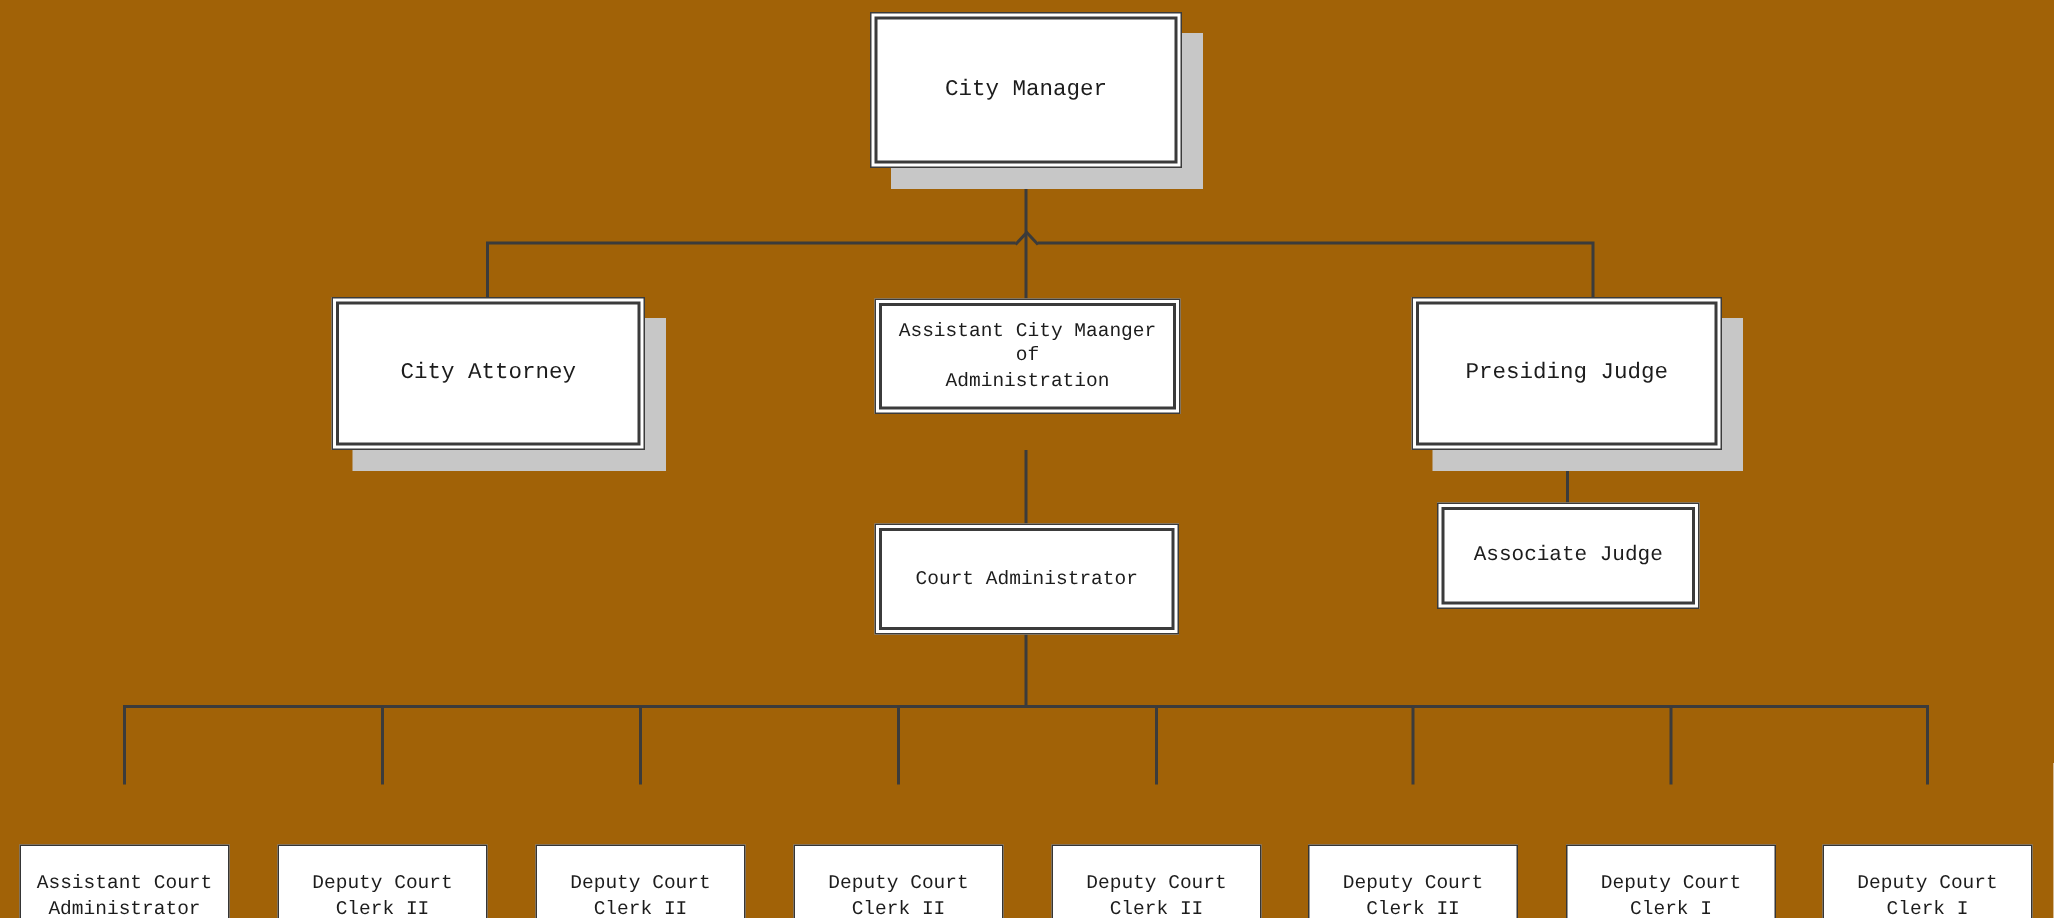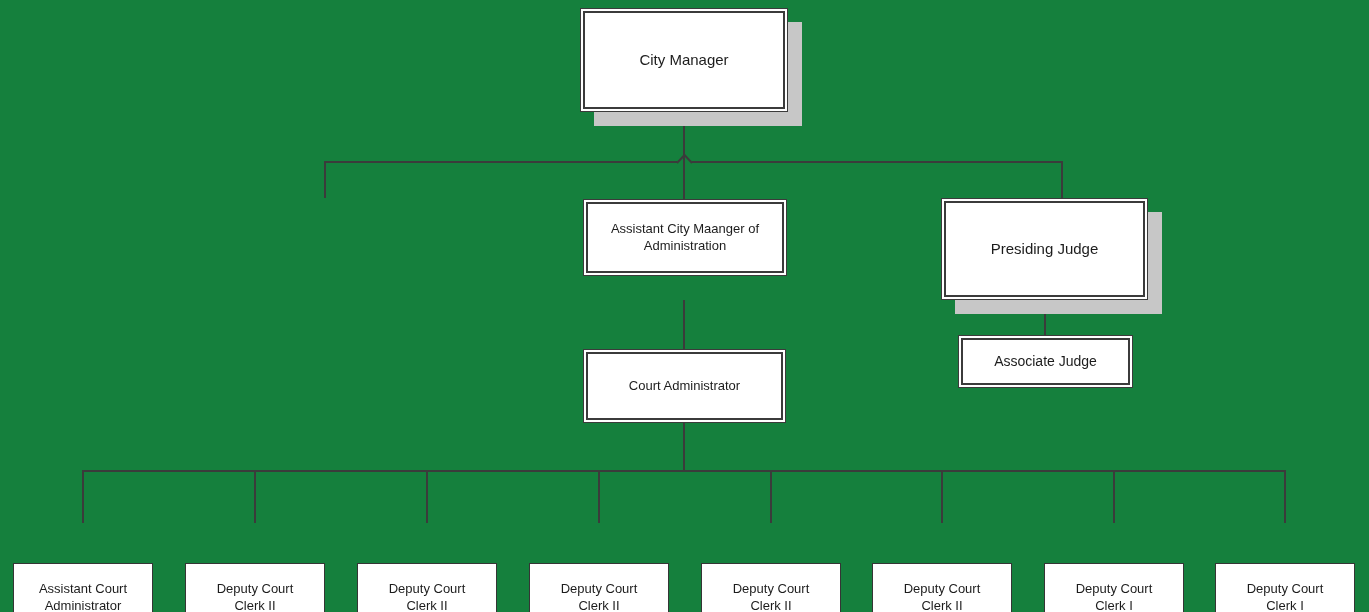--- a/index.html
+++ b/index.html
@@ -1,21 +1,21 @@
 <!DOCTYPE html>
 <html><head>
 <meta charset="utf-8">
 <style>
   html, body { margin: 0; padding: 0; background: #ffffff; }
   #stage {
     position: relative;
     width: 1369px;
     height: 612px;
-    background: #15803d;
-    font-family: Liberation Sans, sans-serif;
+    background: #a16207;
+    font-family: Liberation Mono, monospace;
     overflow: hidden;
   }
   #connectors {
     position: absolute;
     left: 0; top: 0;
     width: 1369px; height: 612px;
   }
   .node {
     position: absolute;
     box-sizing: border-box;
@@ -45,21 +45,21 @@
   }
   .lg .label { font-size: 15px; }
   .md .label { font-size: 14px; }
 
   
   #n0  { left: 580px;  top: 8px;   width: 208px; height: 104px; }
   #n1  { left: 221px;  top: 198px; width: 209px; height: 102px; }
   #n2  { left: 583px;  top: 199px; width: 204px; height: 77px; }
   #n3  { left: 941px;  top: 198px; width: 207px; height: 102px; }
   #n4  { left: 583px;  top: 349px; width: 203px; height: 74px; }
-  #n5  { left: 958px;  top: 335px; width: 175px; height: 53px; }
+  #n5  { left: 958px;  top: 335px; width: 175px; height: 71px; }
   #n6  { left: 13px;   top: 523px; width: 140px; height: 69px; }
   #n7  { left: 185px;  top: 523px; width: 140px; height: 69px; }
   #n8  { left: 357px;  top: 523px; width: 140px; height: 69px; }
   #n9  { left: 529px;  top: 523px; width: 140px; height: 69px; }
   #n10 { left: 701px;  top: 523px; width: 140px; height: 69px; }
   #n11 { left: 872px;  top: 523px; width: 140px; height: 69px; }
   #n12 { left: 1044px; top: 523px; width: 140px; height: 69px; }
   #n13 { left: 1215px; top: 523px; width: 140px; height: 69px; }
 </style>
 </head>
@@ -88,20 +88,25 @@
     <path d="M942 471 V523"></path>
     <path d="M1114 471 V523"></path>
   </svg>
 
   <div id="n0" class="node lg shadow">
     <div class="inner">
       <span class="label">City Manager</span>
     </div>
   </div>
 
+  <div id="n1" class="node lg shadow">
+    <div class="inner">
+      <span class="label">City Attorney</span>
+    </div>
+  </div>
 
   <div id="n2" class="node">
     <div class="inner">
       <span class="label">Assistant City Maanger of
 Administration</span>
     </div>
   </div>
 
   <div id="n4" class="node">
     <div class="inner">

